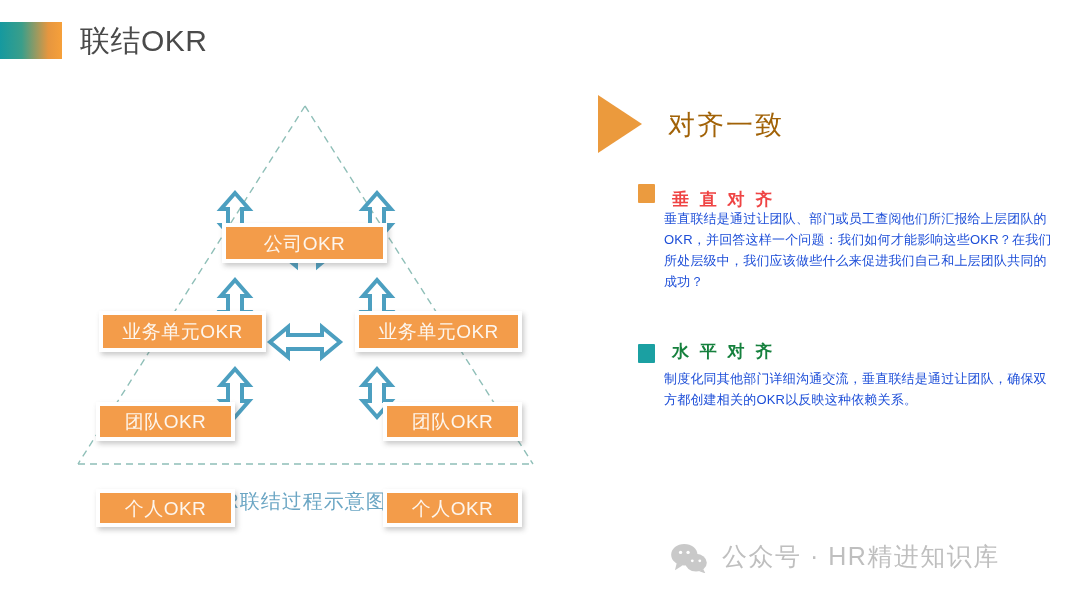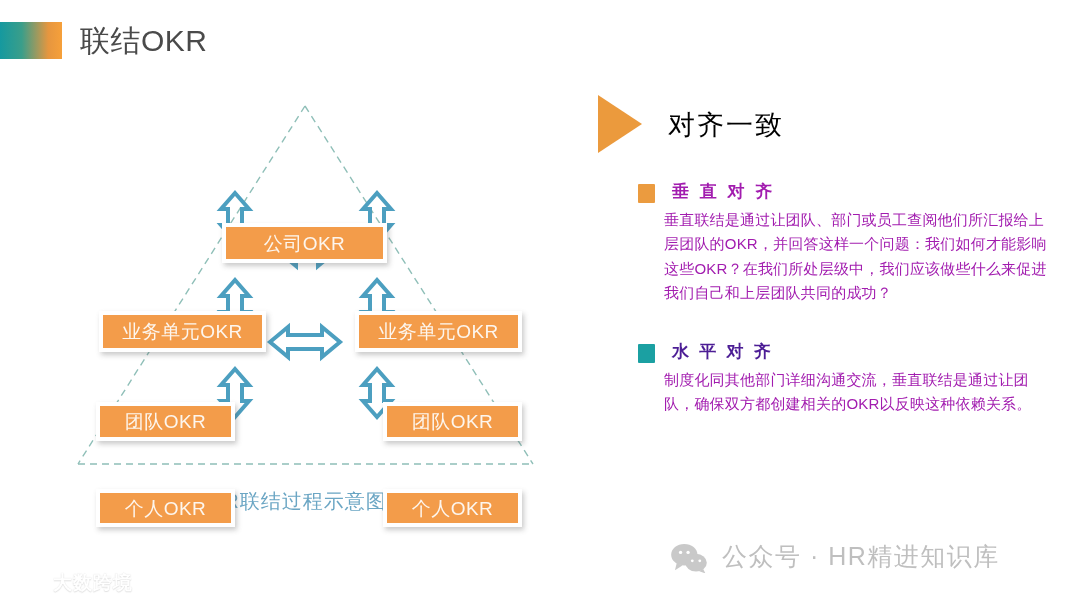--- a/index.html
+++ b/index.html
@@ -109,21 +109,21 @@
     height: 0;
     border-top: 29px solid transparent;
     border-bottom: 29px solid transparent;
     border-left: 44px solid #eb9a3d;
   }
   #align-heading {
     position: absolute;
     left: 78px;
     top: 22px;
     font-size: 27px;
-    color: #000000;
+    color: #a16207;
     letter-spacing: 2px;
     white-space: nowrap;
   }
   .section { position: absolute; left: 0; width: 470px; }
   #section-vertical   { top: 95px; }
   #section-horizontal { top: 255px; }
 
   .bullet-square {
     position: absolute;
     left: 48px;
@@ -137,31 +137,31 @@
 
   .section-title {
     position: absolute;
     left: 82px;
     top: 0;
     font-size: 17px;
     font-weight: bold;
     letter-spacing: 3px;
     white-space: nowrap;
   }
-  .section-title.orange { color: #a21caf; }
-  .section-title.teal   { color: #4c1d95; font-family: Liberation Serif, serif; }
+  .section-title.orange { color: #ef4444; margin-top: 8px; }
+  .section-title.teal   { color: #15803d; }
 
   .section-body {
     position: absolute;
     left: 74px;
     top: 28px;
     width: 390px;
-    font-size: 15px;
+    font-size: 13px;
     line-height: 1.62;
-    color: #a21caf;
+    color: #1d4ed8;
     letter-spacing: 0.2px;
   }
 
   
   #footer {
     position: absolute;
     left: 670px;
     top: 540px;
     display: flex;
     align-items: flex-end;
@@ -271,22 +271,14 @@
       <ellipse cx="27.5" cy="21" rx="11.5" ry="9.5" fill="#c9c9c9"></ellipse>
       <polygon points="35,27.5 37.5,32.5 31,30" fill="#c9c9c9"></polygon>
       <circle cx="11" cy="10" r="1.8" fill="#ffffff"></circle>
       <circle cx="19" cy="10" r="1.8" fill="#ffffff"></circle>
       <circle cx="23.5" cy="19" r="1.5" fill="#ffffff"></circle>
       <circle cx="31.5" cy="19" r="1.5" fill="#ffffff"></circle>
     </svg>
     <div id="footer-text">公众号 · HR精进知识库</div>
   </div>
 
-  <div id="watermark">
-    <svg id="watermark-logo" viewBox="0 0 36 24">
-      <path d="M12 4 C5 4 2 9 2 13 C2 18 6 21 11 21 C13 21 14.5 20.5 15.5 19.5" fill="none" stroke="#ffffff" stroke-width="2.4" stroke-linecap="round"></path>
-      <circle cx="21" cy="8" r="4" fill="none" stroke="#ffffff" stroke-width="2.2"></circle>
-      <circle cx="30" cy="8" r="4" fill="none" stroke="#ffffff" stroke-width="2.2"></circle>
-    </svg>
-    <div id="watermark-text">大数跨境</div>
-  </div>
 
 </div>
 
 </body></html>

